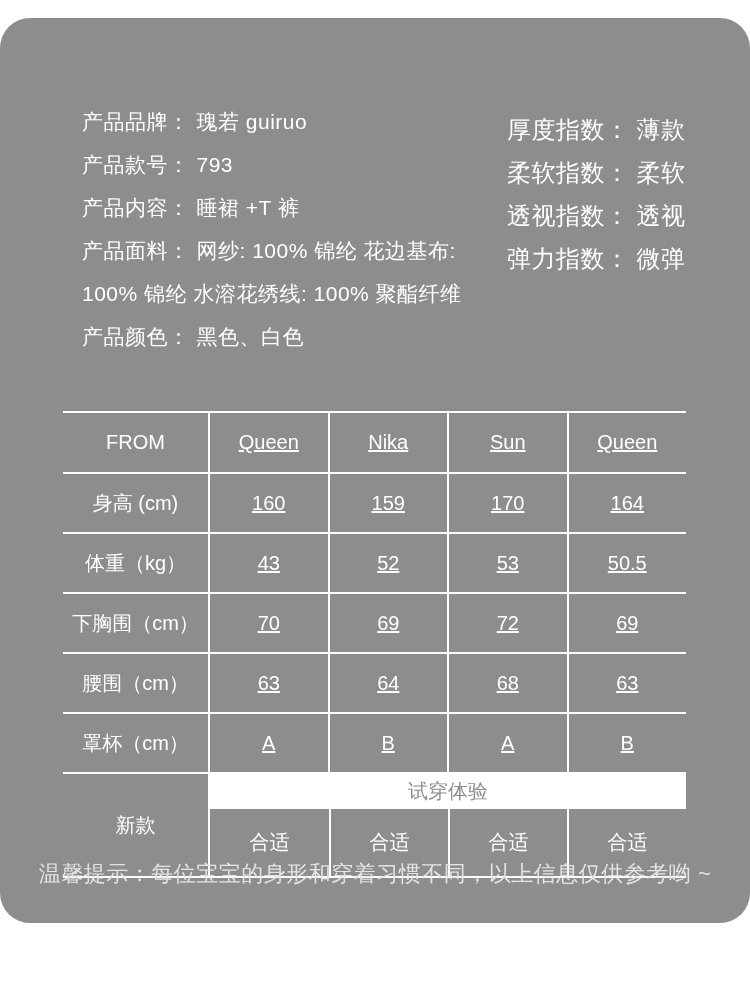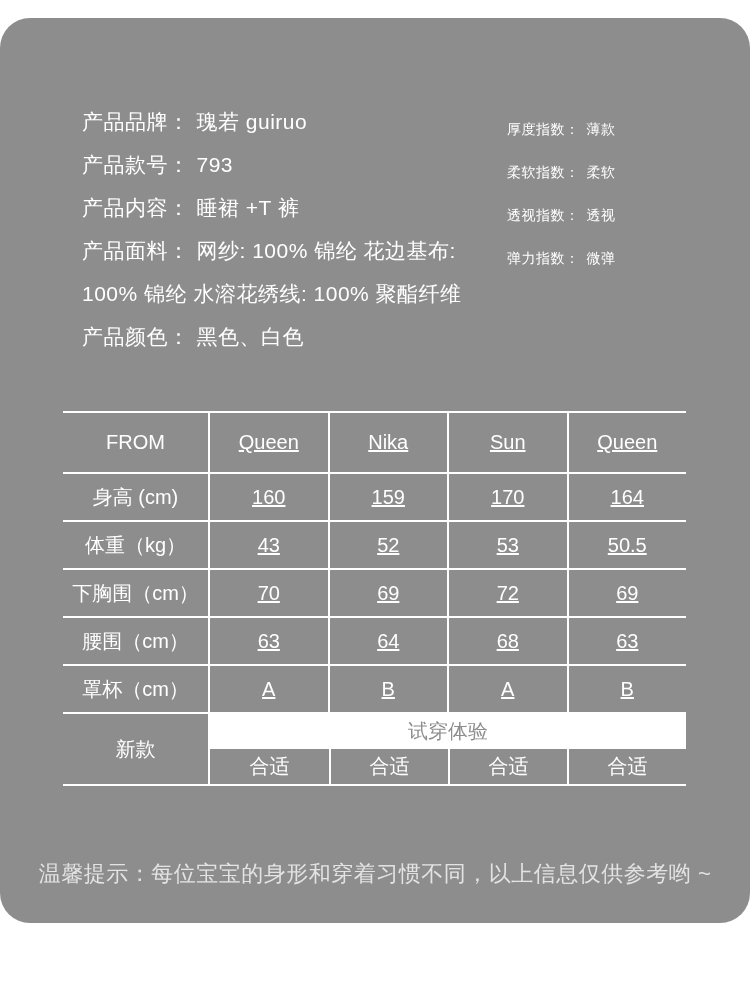--- a/index.html
+++ b/index.html
@@ -26,41 +26,41 @@
     font-size: 21px;
     line-height: 43px;
     letter-spacing: 0.5px;
   }
   .info-row .lab { margin-right: 7px; }
   
   .info-right {
     position: absolute;
     left: 507px; top: 90px;
     color: #ffffff;
-    font-size: 14px;
+    font-size: 24px;
     line-height: 43px;
     letter-spacing: 0.5px;
     white-space: nowrap;
   }
   .info-right .lab { margin-right: 7px; }
   
   .size-table {
     position: absolute;
     left: 63px; top: 393px;
     width: 623px;
     color: #ffffff;
     font-size: 20px;
   }
   .t-row {
     display: grid;
     grid-template-columns: 145px 1fr 1fr 1fr 1fr;
     border-top: 2px solid #ffffff;
   }
   .t-row .cell {
-    height: 46px;
+    height: 58px;
     display: flex;
     align-items: center;
     justify-content: center;
     white-space: nowrap;
   }
   .t-row.t-header .cell { height: 59px; }
   .t-row .cell + .cell { border-left: 2px solid #ffffff; text-decoration: underline; }
   .t-footer {
     display: grid;
     grid-template-columns: 145px 1fr;
@@ -78,21 +78,21 @@
     background: #ffffff;
     color: #8d8d8d;
     display: flex;
     align-items: center;
     justify-content: center;
     font-size: 20px;
   }
   .fit-row {
     display: grid;
     grid-template-columns: 1fr 1fr 1fr 1fr;
-    height: 35px;
+    height: 67px;
   }
   .fit-row .cell {
     display: flex;
     align-items: center;
     justify-content: center;
   }
   .fit-row .cell + .cell { border-left: 2px solid #ffffff; }
   
   .tip {
     position: absolute;

